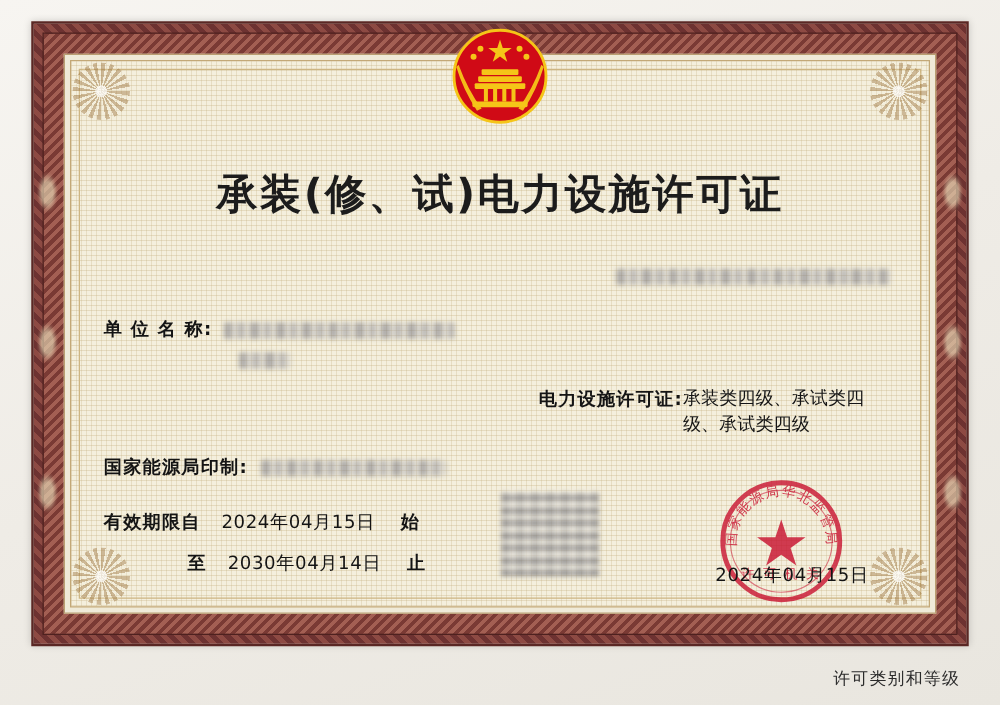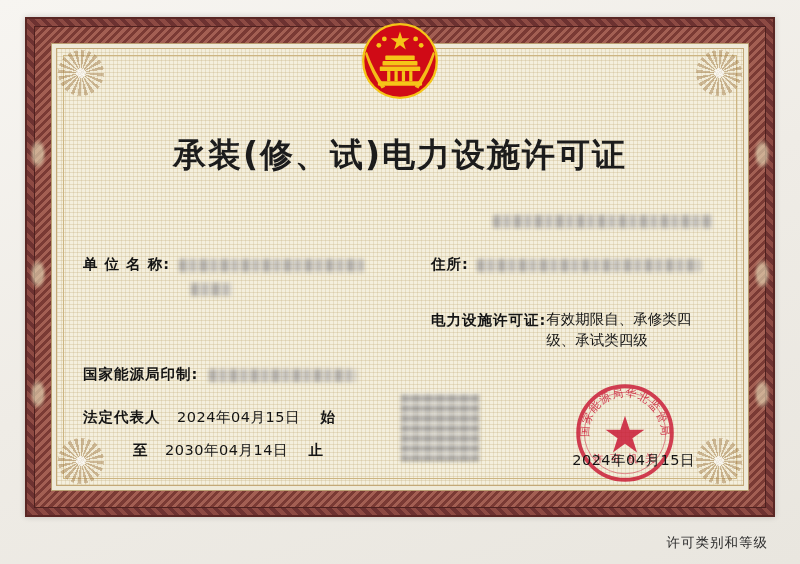--- a/index.html
+++ b/index.html
@@ -188,21 +188,21 @@
   #f-valid-from {
     position: absolute;
     left: 12px;
     top: 345px;
     font-size: 14.5px;
     color: #141414;
     white-space: nowrap;
   }
   #f-valid-to {
     position: absolute;
-    left: 62px;
+    left: 79px;
     top: 378px;
     font-size: 14.5px;
     color: #141414;
     white-space: nowrap;
   }
   .date-txt { letter-spacing: 0.5px; }
   .mark { font-weight: bold; margin-left: 16px; letter-spacing: 1px;}
 
   
   #qr-block {
@@ -302,37 +302,33 @@
         <span class="redacted" style="width:220px;height:13px;">•</span>
       </div>
 
       <div class="field-row" id="f-unit">
         <span class="label">单 位 名 称:</span>
         <span class="redacted" style="width:185px;height:13px;margin-left:4px;">•</span>
         <br>
         <span class="redacted" style="width:42px;height:13px;margin-left:108px;margin-top:5px;">•</span>
       </div>
 
-      <div class="field-row" id="f-addr">
-        <span class="label">住所:</span>
-        <span class="redacted" style="width:224px;height:13px;margin-left:4px;">•</span>
-      </div>
 
 
       <div class="field-row" id="f-class">
-        <span class="label">电力设施许可证:</span><span class="value class-value">有效期限自、承修类四级、承试类四级</span>
+        <span class="label">电力设施许可证:</span><span class="value class-value">承装类四级、承试类四级、承试类四级</span>
       </div>
 
       <div class="field-row" id="f-credit">
         <span class="label">国家能源局印制:</span>
         <span class="redacted" style="width:148px;height:13px;margin-left:6px;">•</span>
       </div>
 
       <div id="f-valid-from">
-        <span class="label">法定代表人</span>
+        <span class="label">有效期限自</span>
         <span class="date-txt" style="margin-left:12px;">2024年04月15日</span>
         <span class="mark">始</span>
       </div>
 
       <div id="f-valid-to">
         <span class="label">至</span>
         <span class="date-txt" style="margin-left:12px;">2030年04月14日</span>
         <span class="mark">止</span>
       </div>
 

